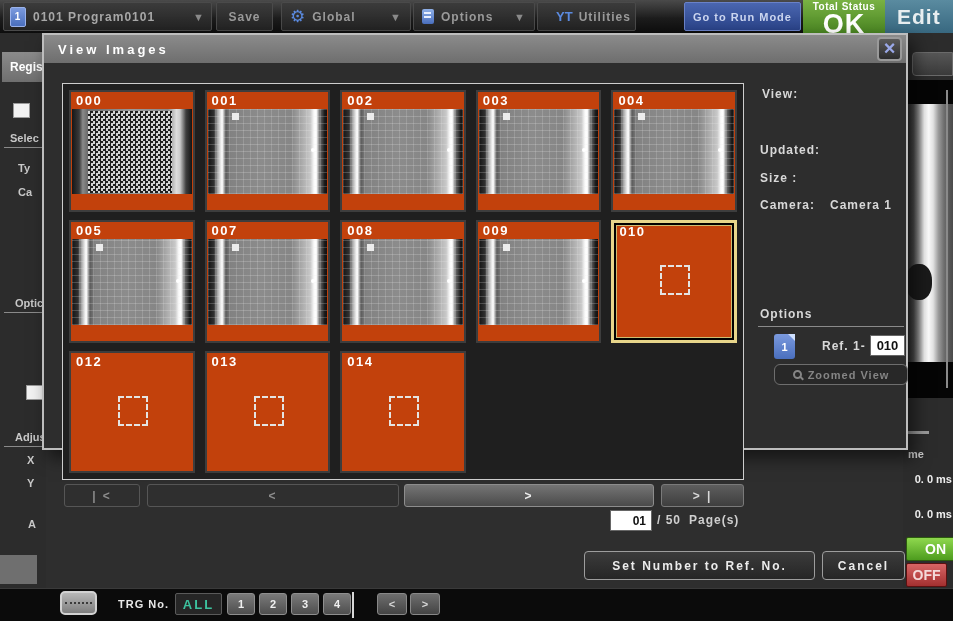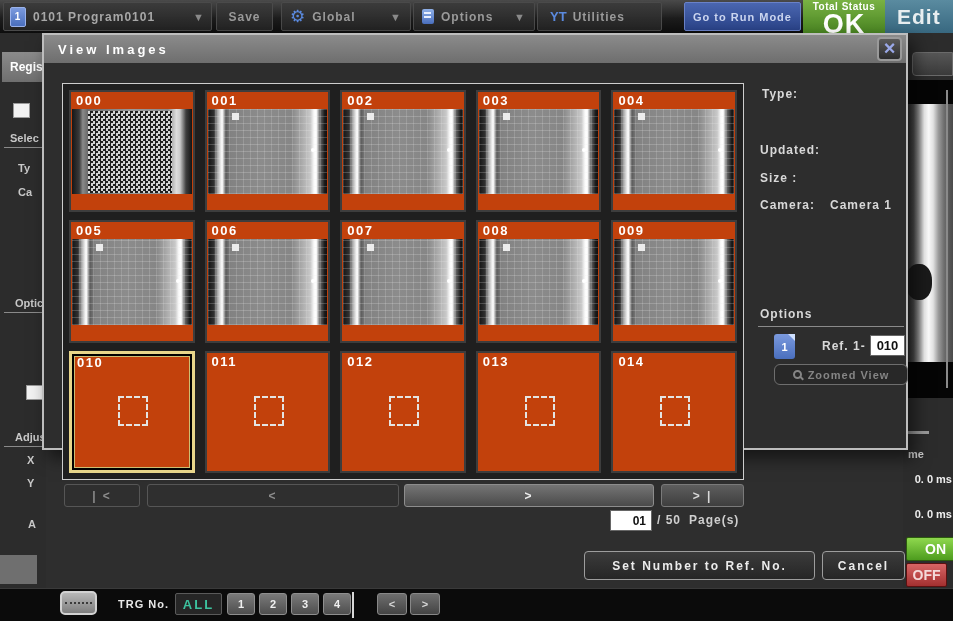--- a/index.html
+++ b/index.html
@@ -21,21 +21,21 @@
   .caret { color:#8a8a8a; font-size:11px; margin-left:4px; }
   .tb-save { left:216px; width:57px; justify-content:center; }
   .tb-global { left:281px; width:130px; padding:0 8px; }
   .gear-glyph { color:#5b8adf; font-size:17px; margin-right:6px; font-weight:normal; }
   .tb-panel .grow { flex:1; }
   .tb-options { left:413px; width:122px; padding:0 8px; }
   .doc-icon { width:12px; height:15px; background:linear-gradient(180deg,#8fb0e8,#4a6fbe);
     border-radius:2px; margin-right:7px; position:relative; }
   .doc-icon::after { content:''; position:absolute; left:2px; top:3px; width:7px; height:2px;
     background:#e8f0ff; box-shadow:0 4px 0 #e8f0ff; }
-  .tb-utils { left:537px; width:125px; padding:0 12px; }
+  .tb-utils { left:537px; width:99px; padding:0 18px; }
   .wrench-glyphs { color:#5b8adf; font-size:13px; font-weight:bold; letter-spacing:0; margin-right:6px; }
   .tb-run { left:684px; width:117px; justify-content:center;
     background:linear-gradient(180deg,#4a66b0,#2a4388); border:1px solid #6a82c8;
     color:#ccd6f0; font-size:11px; }
   .tb-status { position:absolute; left:803px; top:0; width:82px; height:33px; overflow:hidden;
     background:linear-gradient(180deg,#79b244,#4a8522); text-align:center; }
   .tb-status .ts-lbl { color:#fff; font-size:10px; font-weight:bold; margin-top:1px; letter-spacing:0.5px; }
   .tb-status .ts-val { color:#fff; font-size:27px; font-weight:bold; line-height:24px; letter-spacing:1px; }
   .tb-edit { position:absolute; left:885px; top:0; width:68px; height:33px;
     background:linear-gradient(180deg,#5a8ba0,#386880); color:#e8eef0; font-size:21px; font-weight:bold;
@@ -274,58 +274,50 @@
         </div>
         <div class="thumb kind-grid">
           <span class="tnum">004</span>
           <div class="timg gridimg"></div>
         </div>
         <div class="thumb kind-grid">
           <span class="tnum">005</span>
           <div class="timg gridimg"></div>
         </div>
         <div class="thumb kind-grid">
-          <span class="tnum">006</span>
-          <div class="timg gridimg"></div>
-        </div>
-        <div class="thumb kind-grid">
           <span class="tnum">007</span>
           <div class="timg gridimg"></div>
         </div>
         <div class="thumb kind-grid">
           <span class="tnum">008</span>
           <div class="timg gridimg"></div>
         </div>
         <div class="thumb kind-grid">
           <span class="tnum">009</span>
           <div class="timg gridimg"></div>
         </div>
         <div class="thumb kind-empty selected">
           <span class="tnum">010</span>
           <div class="dash"></div>
         </div>
         <div class="thumb kind-empty">
-          <span class="tnum">011</span>
-          <div class="dash"></div>
-        </div>
-        <div class="thumb kind-empty">
           <span class="tnum">012</span>
           <div class="dash"></div>
         </div>
         <div class="thumb kind-empty">
           <span class="tnum">013</span>
           <div class="dash"></div>
         </div>
         <div class="thumb kind-empty">
           <span class="tnum">014</span>
           <div class="dash"></div>
         </div>
       </div>
 
-    <span class="info-lbl" style="left:718px; top:52px;">Type:</span>
+    <span class="info-lbl" style="left:718px; top:52px;">View:</span>
     <span class="info-lbl" style="left:716px; top:108px;">Updated:</span>
     <span class="info-lbl" style="left:716px; top:136px;">Size    :</span>
     <span class="info-lbl" style="left:716px; top:163px;">Camera:</span>
     <span class="info-lbl" style="left:786px; top:163px;">Camera 1</span>
 
     <span class="info-lbl" style="left:716px; top:272px;">Options</span>
     <div class="opt-underline"></div>
     <div class="ref-icon">1</div>
     <span class="info-lbl" style="left:778px; top:304px;">Ref.  1-</span>
     <input class="ref-input" value="010" style="">

